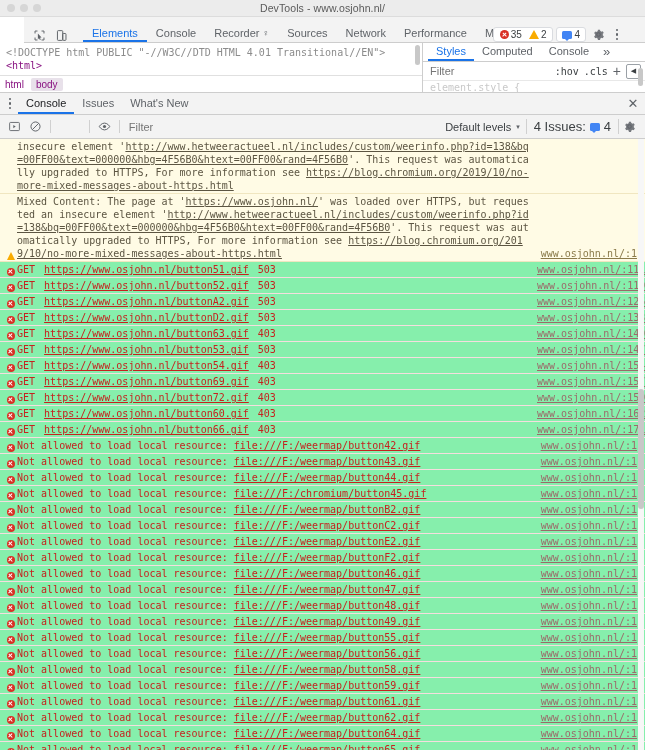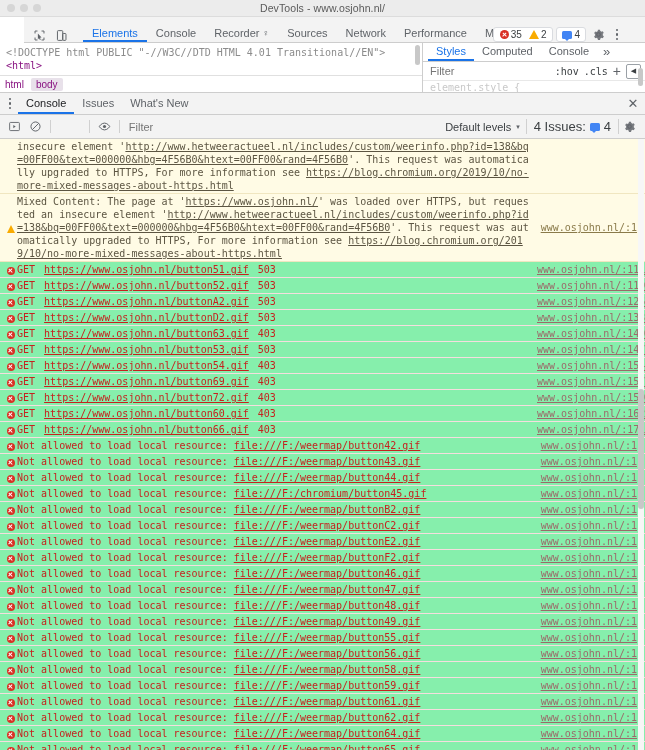--- a/index.html
+++ b/index.html
@@ -394,21 +394,21 @@
   .console-body {
     flex: 1;
     overflow: hidden;
     position: relative;
     background: #fff;
     font-family: "DejaVu Sans Mono", monospace;
     font-size: 10px;
   }
   .msg {
     display: flex;
-    align-items: center;
+    align-items: flex-end;
     border-bottom: 1px solid #f0d9d9;
     padding: 1px 0 1px 4px;
     position: relative;
     min-height: 13px;
     box-sizing: border-box;
   }
   .msg.warn {
     background: #fffbe5;
     border-bottom-color: #f0e6c0;
   }

